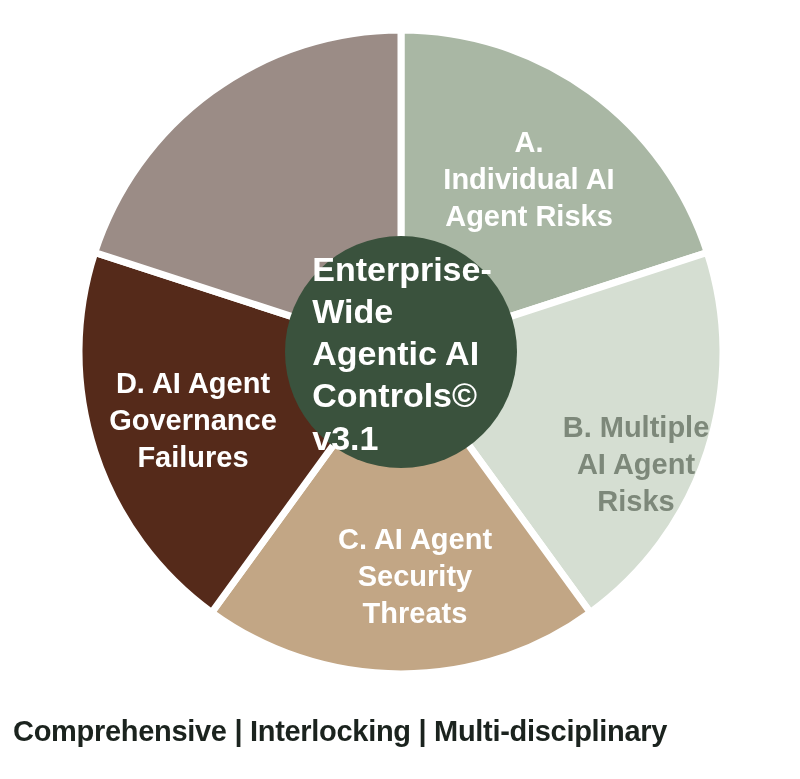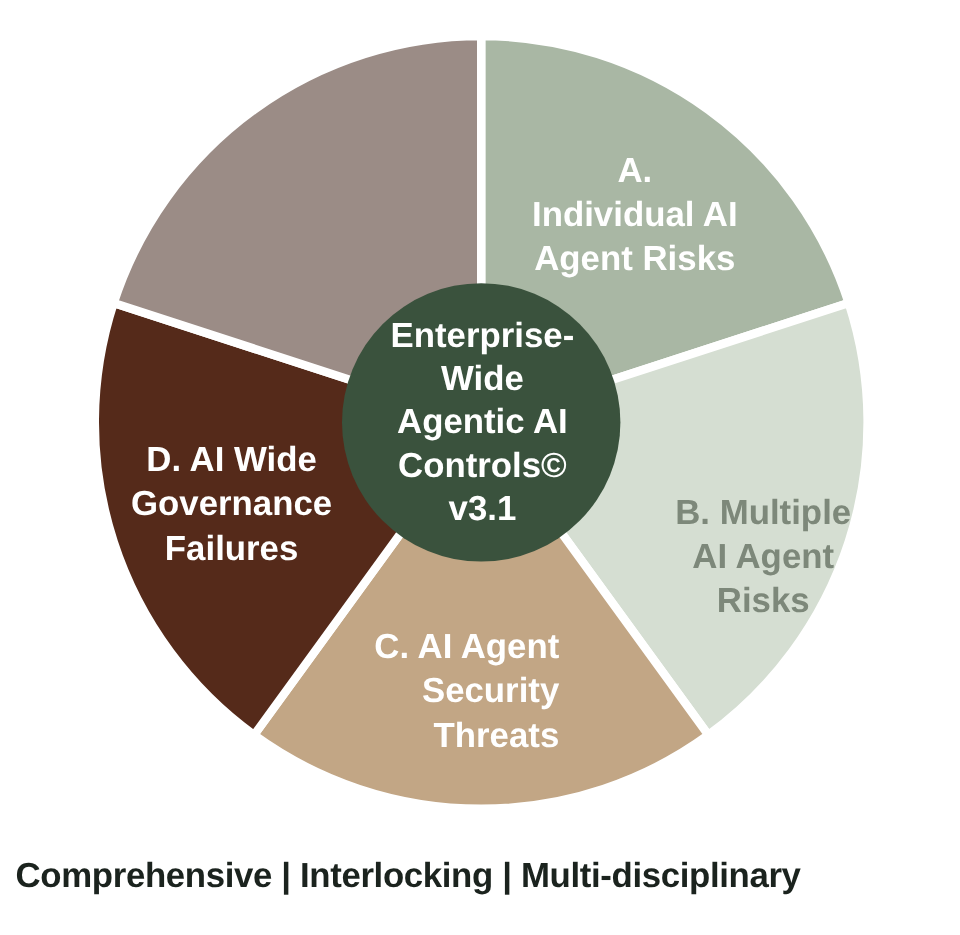--- a/index.html
+++ b/index.html
@@ -17,31 +17,31 @@
     text-align:center;
     white-space:pre-line;
     font-weight:bold;
     font-size:29px;
     line-height:1.28;
     letter-spacing:0px;
     pointer-events:none;
   }
   .label-A{left:529px;top:180px;}
   .label-B{left:636px;top:421px;margin-top:44px;}
-  .label-C{left:389px;top:577px;text-align:right;}
+  .label-C{left:415px;top:577px;}
   .label-D{left:193px;top:421px;}
   .label-E{left:281px;top:178px;}
   .center-label{
     position:absolute;
     left:402px;top:353px;
     transform:translate(-50%,-50%);
-    text-align:center;
+    text-align:left;
     white-space:pre-line;
     font-weight:bold;
-    font-size:29px;
+    font-size:34px;
     line-height:1.24;
     pointer-events:none;
   }
   .footer{
     position:absolute;
     left:408px;top:731px;
     transform:translate(-50%,-50%);
     width:790px;
     text-align:left;
     font-weight:bold;
@@ -65,21 +65,21 @@
 
   <div class="slice-label label-A" style="color: rgb(255, 255, 255);">A.
 Individual AI
 Agent Risks</div>
   <div class="slice-label label-B" style="color: rgb(125, 136, 122);">B. Multiple
 AI Agent
 Risks</div>
   <div class="slice-label label-C" style="color: rgb(255, 255, 255);">C. AI Agent
 Security
 Threats</div>
-  <div class="slice-label label-D" style="color: rgb(255, 255, 255);">D. AI Wide
+  <div class="slice-label label-D" style="color: rgb(255, 255, 255);">D. AI Agent
 Governance
 Failures</div>
 
   <div class="center-label" style="color: rgb(255, 255, 255);">Enterprise-
 Wide
 Agentic AI
 Controls©
 v3.1</div>
 
   <div class="footer" style="color: rgb(27, 35, 30);">Comprehensive | Interlocking | Multi-disciplinary</div>

